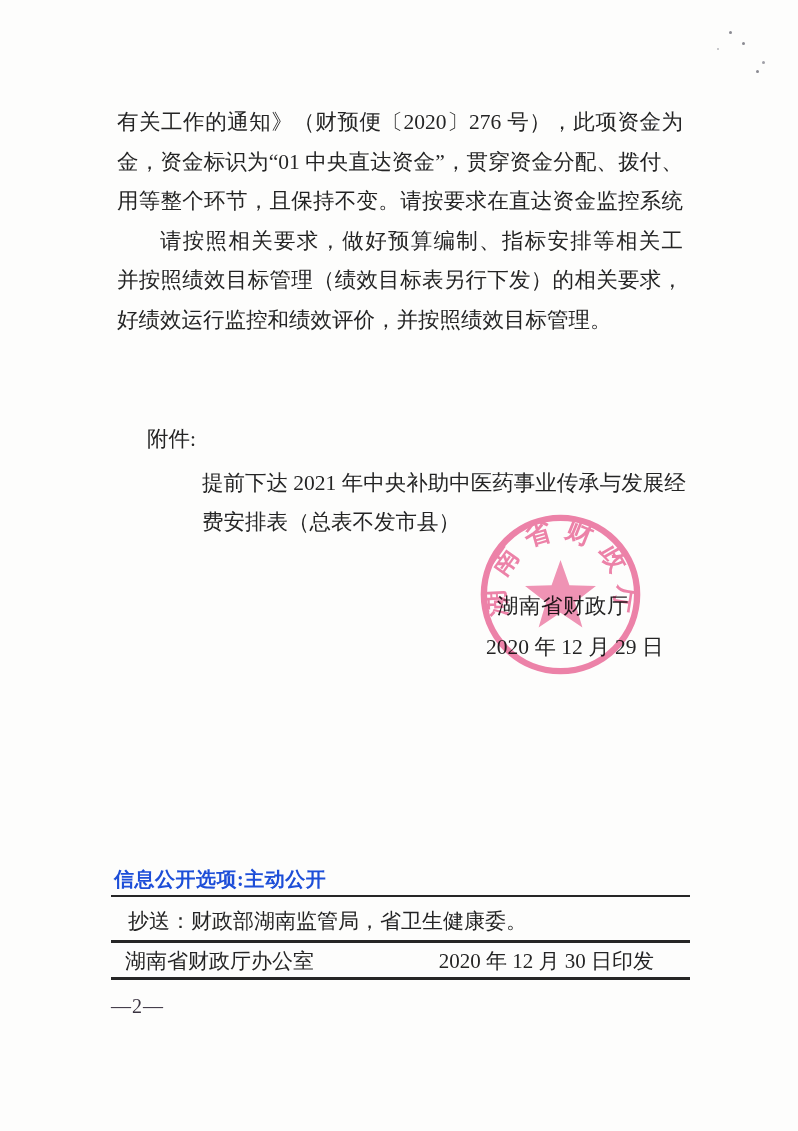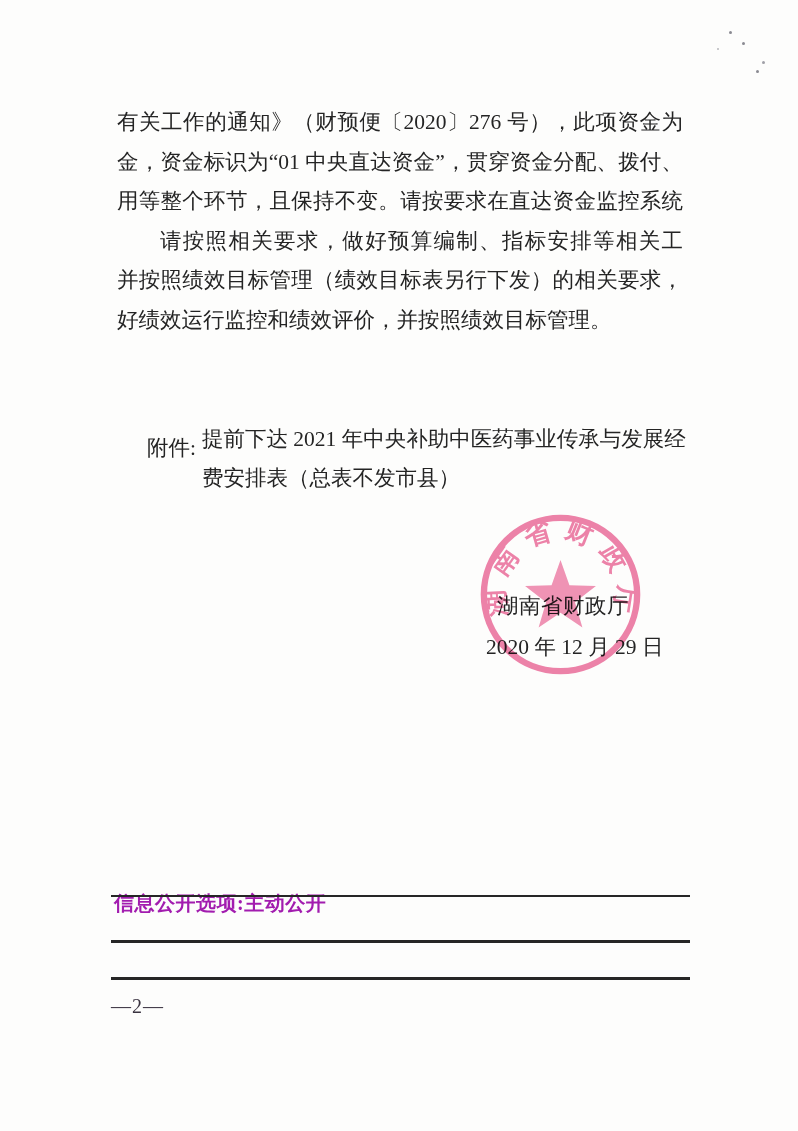--- a/index.html
+++ b/index.html
@@ -24,41 +24,40 @@
   .nw   { white-space:nowrap; }
   .jl   { text-align:justify; text-align-last:justify; }
   .indent { padding-left:43px; }
 
   
   .attachment {
     position:absolute; left:147px; top:419.5px; width:540px;
     font-size:21.5px; line-height:39.5px;
     display:flex; align-items:flex-start;
   }
-  .att-label { flex:0 0 auto; margin-right:6px; white-space:nowrap;margin-top:9px; }
-  .att-content { flex:1 1 auto; min-width:0; }
+  .att-label { flex:0 0 auto; margin-right:6px; white-space:nowrap; }
+  .att-content { flex:1 1 auto; min-width:0;margin-top:44px; }
 
   
   .sig-org  { position:absolute; left:497px; top:591px; font-size:21.5px; white-space:nowrap; letter-spacing:.5px; }
   .sig-date { position:absolute; left:486px; top:632px; font-size:21.5px; white-space:nowrap; }
 
   
   .seal {
     position:absolute; left:477px; top:511px;
     width:167px; height:167px;
     mix-blend-mode:multiply; opacity:.92;
   }
 
   
   .disclosure {
     position:absolute; left:114px; top:866px;
     font-family:Liberation Serif, serif;
-    font-weight:700; font-size:20px; letter-spacing:.5px; color:#a21caf;
+    font-weight:700; font-size:20px; letter-spacing:.5px; color:#1d4ed8;
     white-space:nowrap;
-    margin-top:24px;
   }
   .rule { position:absolute; left:111px; width:579px; background:#262626; }
   .rule1 { top:895px; height:2px; }
   .rule2 { top:940px; height:2.5px; }
   .rule3 { top:977px; height:2.5px; }
   .cc { position:absolute; left:128px; top:907px; font-size:21px; white-space:nowrap; }
   .office-row {
     position:absolute; left:125px; top:947px; width:529px;
     display:flex; justify-content:space-between; align-items:baseline;
     font-size:21px; white-space:nowrap;
@@ -100,18 +99,23 @@
     <circle cx="85" cy="85" r="78" fill="none" stroke-width="6.5" stroke="#ed78a3"></circle>
     <path id="sealArcPath" d="M 33.3 109.1 A 57 57 0 1 1 136.7 109.1" fill="none"></path>
     <text font-size="27" letter-spacing="11" font-weight="bold" font-family="Liberation Sans, sans-serif" fill="#ed78a3">
       <textPath href="#sealArcPath" startOffset="3">湖南省财政厅</textPath>
     </text>
     <polygon points="85,50 94.1,75.5 121.1,76.3 99.7,92.8 107.3,118.7 85,103.5 62.7,118.7 70.3,92.8 48.9,76.3 75.9,75.5" fill="#f08bb0"></polygon>
   </svg>
 
   <div class="disclosure">信息公开选项:主动公开</div>
   <div class="rule rule1"></div>
+  <div class="cc">抄送：财政部湖南监管局，省卫生健康委。</div>
   <div class="rule rule2"></div>
+  <div class="office-row">
+    <span>湖南省财政厅办公室</span>
+    <span>2020 年 12 月 30 日印发</span>
+  </div>
   <div class="rule rule3"></div>
 
   <div class="page-num">—2—</div>
 
 </div>
 
 </body></html>

